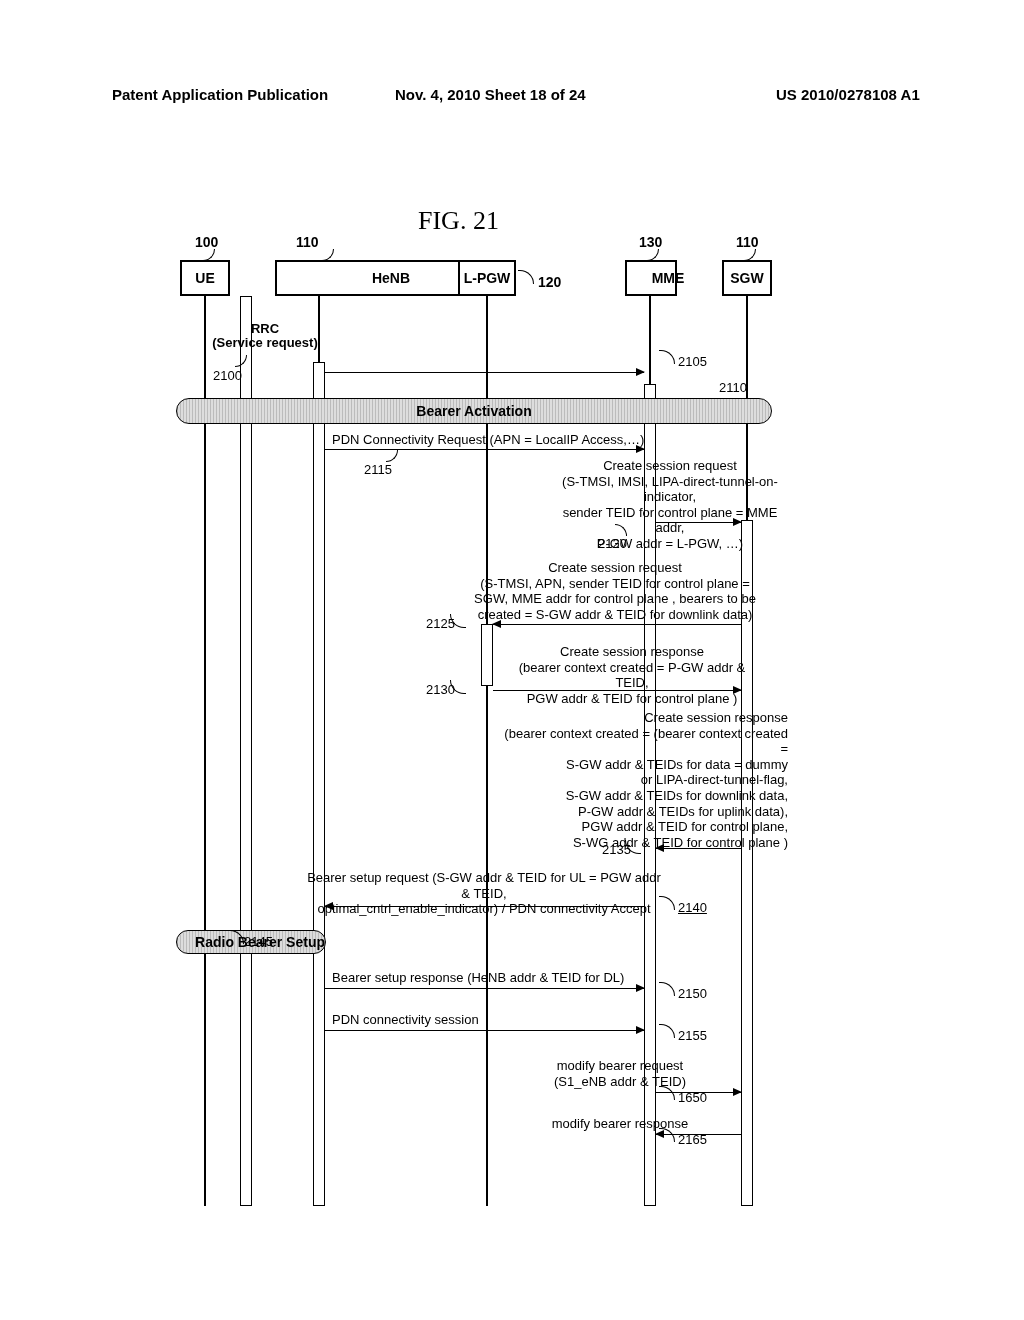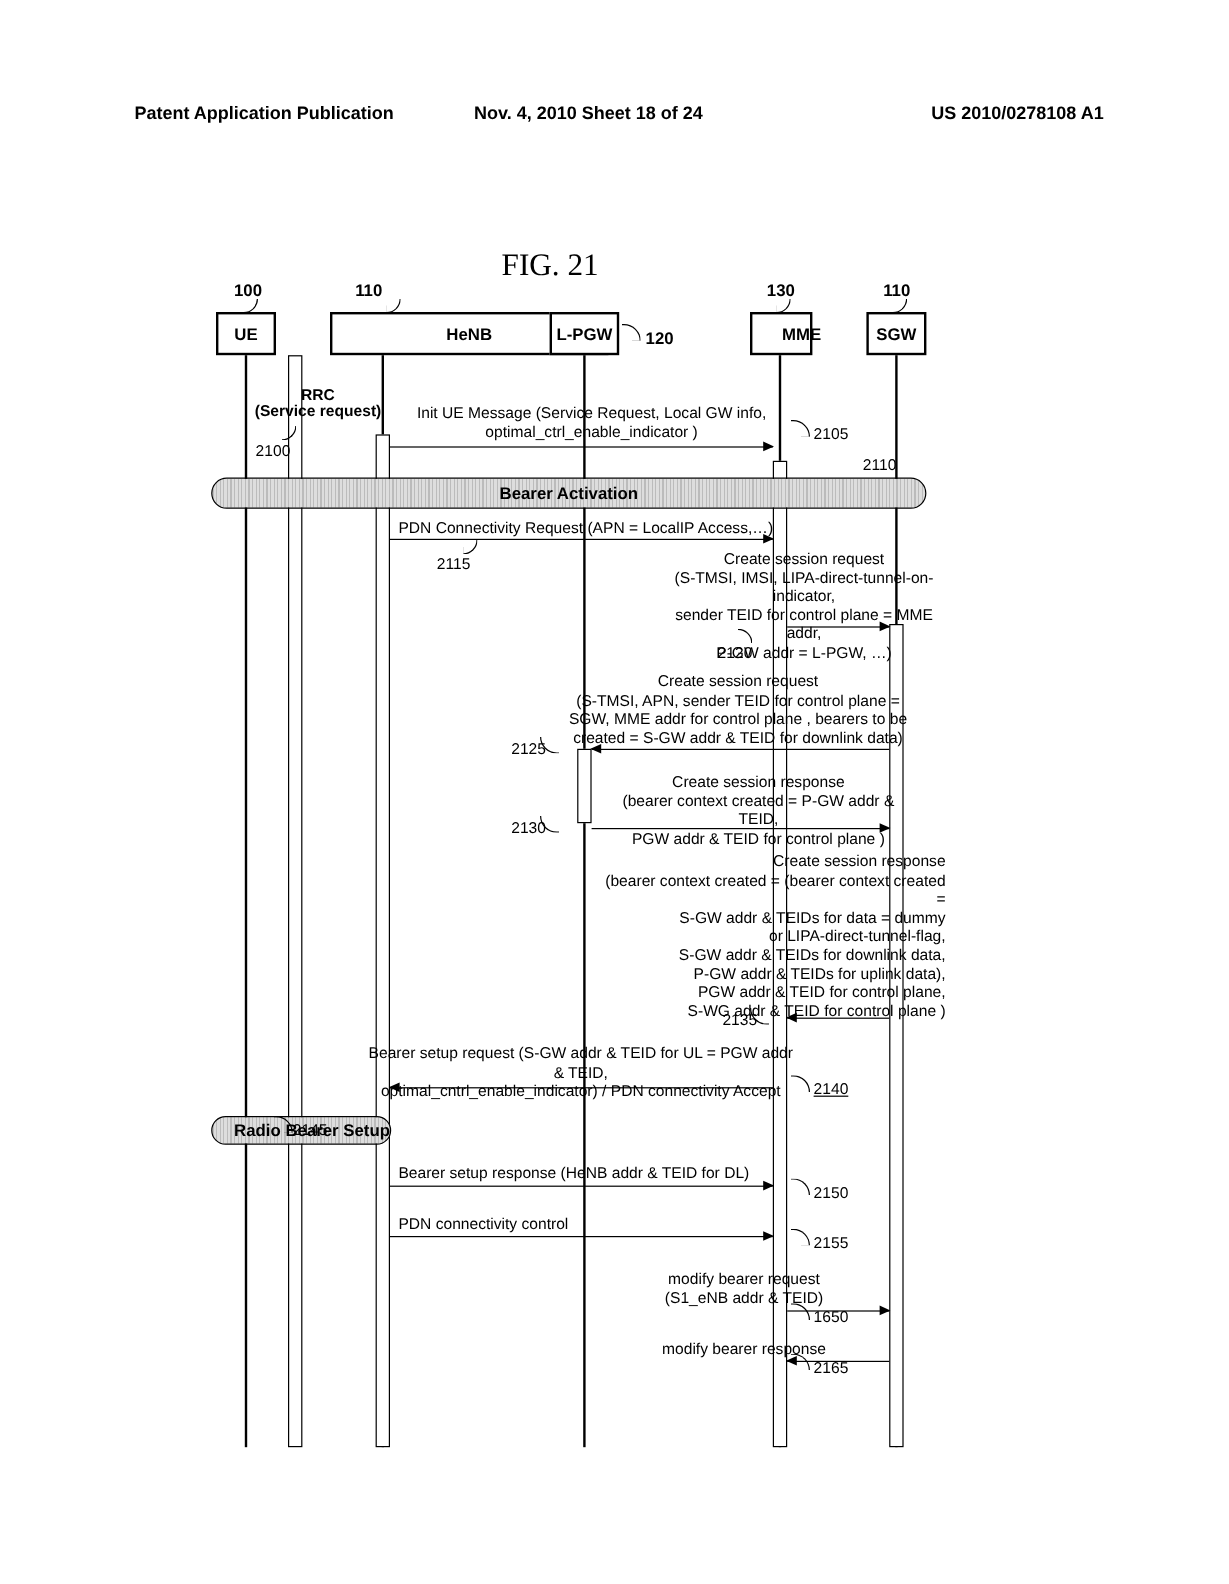--- a/index.html
+++ b/index.html
@@ -167,22 +167,20 @@
   <div class="activation" style="left:561px; top:290px; height:686px;"></div>
   <div class="activation" style="left:301px; top:394px; height:62px;"></div>
 
   <div class="rrc-box" style="left:30px; top:92px; width:110px;">
     <div>RRC</div>
     <div>(Service request)</div>
   </div>
   <div style="position:absolute; left:55px; top:125px; width:12px; height:12px; border-right:1px solid #000; border-bottom:1px solid #000; border-bottom-right-radius:12px;"></div>
   <div class="ref-tag" style="left:33px; top:138px;">2100</div>
 
-  <div class="message-text" style="left:158px; top:106px; width:310px; white-space:pre-line;">Init UE Message (Service Request, Local GW info,
-optimal_ctrl_enable_indicator )</div>
   <div class="arrow" style="left:145px; top:142px; width:319px;"></div>
   <div style="position:absolute; left:479px; top:120px; width:16px; height:14px; border-top:1px solid #000; border-right:1px solid #000; border-top-right-radius:14px;"></div>
   <div class="ref-tag" style="left:498px; top:124px;">2105</div>
 
   <div class="phase-box" style="left:-4px; top:168px; width:596px; height:26px;">
       <span>Bearer Activation</span>
     </div>
   <div class="ref-tag" style="left:539px; top:150px;">2110</div>
 
   <div class="message-text" style="left:152px; top:202px; width:320px; text-align:left;">PDN Connectivity Request (APN = LocalIP Access,…)</div>
@@ -235,21 +233,21 @@
       <span>Radio Bearer Setup</span>
     </div>
   <div style="position:absolute; left:48px; top:700px; width:16px; height:14px; border-bottom:1px solid #000; border-left:1px solid #000; border-bottom-left-radius:14px; transform:rotate(180deg);"></div>
   <div class="ref-tag" style="left:64px; top:704px;">2145</div>
 
   <div class="message-text" style="left:152px; top:740px; width:320px; text-align:left;">Bearer setup response (HeNB addr &amp; TEID for DL)</div>
   <div class="arrow" style="left:145px; top:758px; width:319px;"></div>
   <div style="position:absolute; left:479px; top:752px; width:16px; height:14px; border-top:1px solid #000; border-right:1px solid #000; border-top-right-radius:14px;"></div>
   <div class="ref-tag" style="left:498px; top:756px;">2150</div>
 
-  <div class="message-text" style="left:152px; top:782px; width:320px; text-align:left;">PDN connectivity control</div>
+  <div class="message-text" style="left:152px; top:782px; width:320px; text-align:left;">PDN connectivity session</div>
   <div class="arrow" style="left:145px; top:800px; width:319px;"></div>
   <div style="position:absolute; left:479px; top:794px; width:16px; height:14px; border-top:1px solid #000; border-right:1px solid #000; border-top-right-radius:14px;"></div>
   <div class="ref-tag" style="left:498px; top:798px;">2155</div>
 
   <div class="message-text" style="left:340px; top:828px; width:200px; white-space:pre-line;">modify bearer request
 (S1_eNB addr &amp; TEID)</div>
   <div class="arrow" style="left:476px; top:862px; width:85px;"></div>
   <div style="position:absolute; left:479px; top:856px; width:16px; height:14px; border-top:1px solid #000; border-right:1px solid #000; border-top-right-radius:14px;"></div>
   <div class="ref-tag" style="left:498px; top:860px;">1650</div>
 

